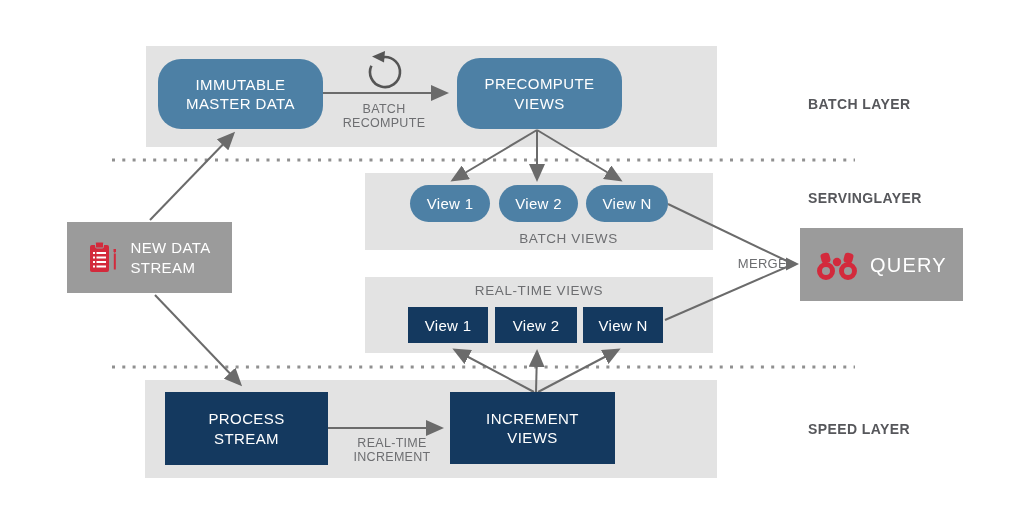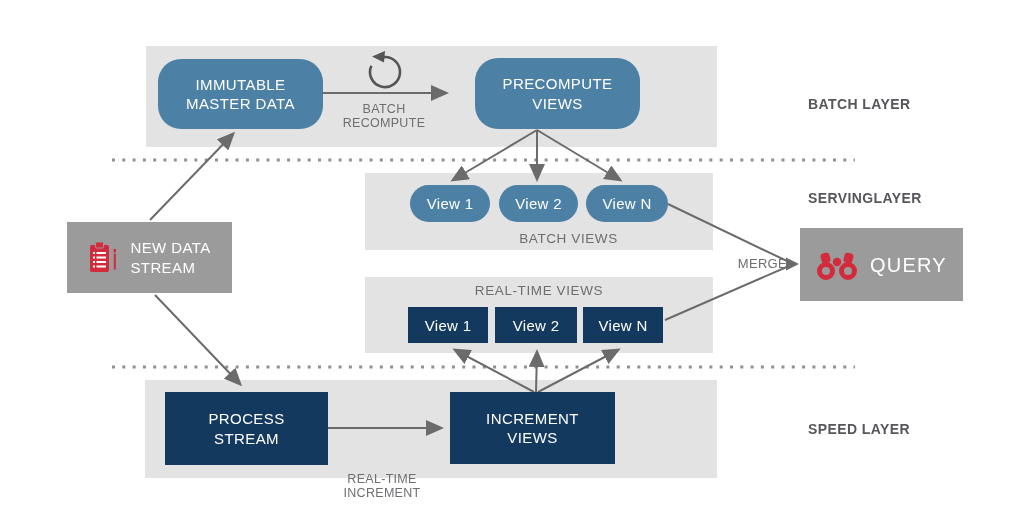--- a/index.html
+++ b/index.html
@@ -82,21 +82,21 @@
     </g>
   </svg>
 
   <div class="box blue" style="left:158px;top:59px;width:165px;height:70px;">
     <div>
       <div>IMMUTABLE</div>
       <div>MASTER DATA</div>
     </div>
   </div>
 
-  <div class="box blue" style="left:475px;top:58px;width:165px;height:71px;">
+  <div class="box blue" style="left:457px;top:58px;width:165px;height:71px;">
     <div>
       <div>PRECOMPUTE</div>
       <div>VIEWS</div>
     </div>
   </div>
 
   <div class="edgelabel" style="left:334px;top:102px;width:100px;">
     <div>BATCH</div>
     <div>RECOMPUTE</div>
   </div>
@@ -163,21 +163,21 @@
     </div>
   </div>
 
   <div class="box navy" style="left:165px;top:392px;width:163px;height:73px;">
     <div>
       <div>PROCESS</div>
       <div>STREAM</div>
     </div>
   </div>
 
-  <div class="edgelabel" style="left:332px;top:436px;width:100px;margin-top:36px;">
+  <div class="edgelabel" style="left:342px;top:436px;width:100px;">
     <div>REAL-TIME</div>
     <div>INCREMENT</div>
   </div>
 
   <div class="box navy" style="left:450px;top:392px;width:165px;height:72px;">
     <div>
       <div>INCREMENT</div>
       <div>VIEWS</div>
     </div>
   </div>

